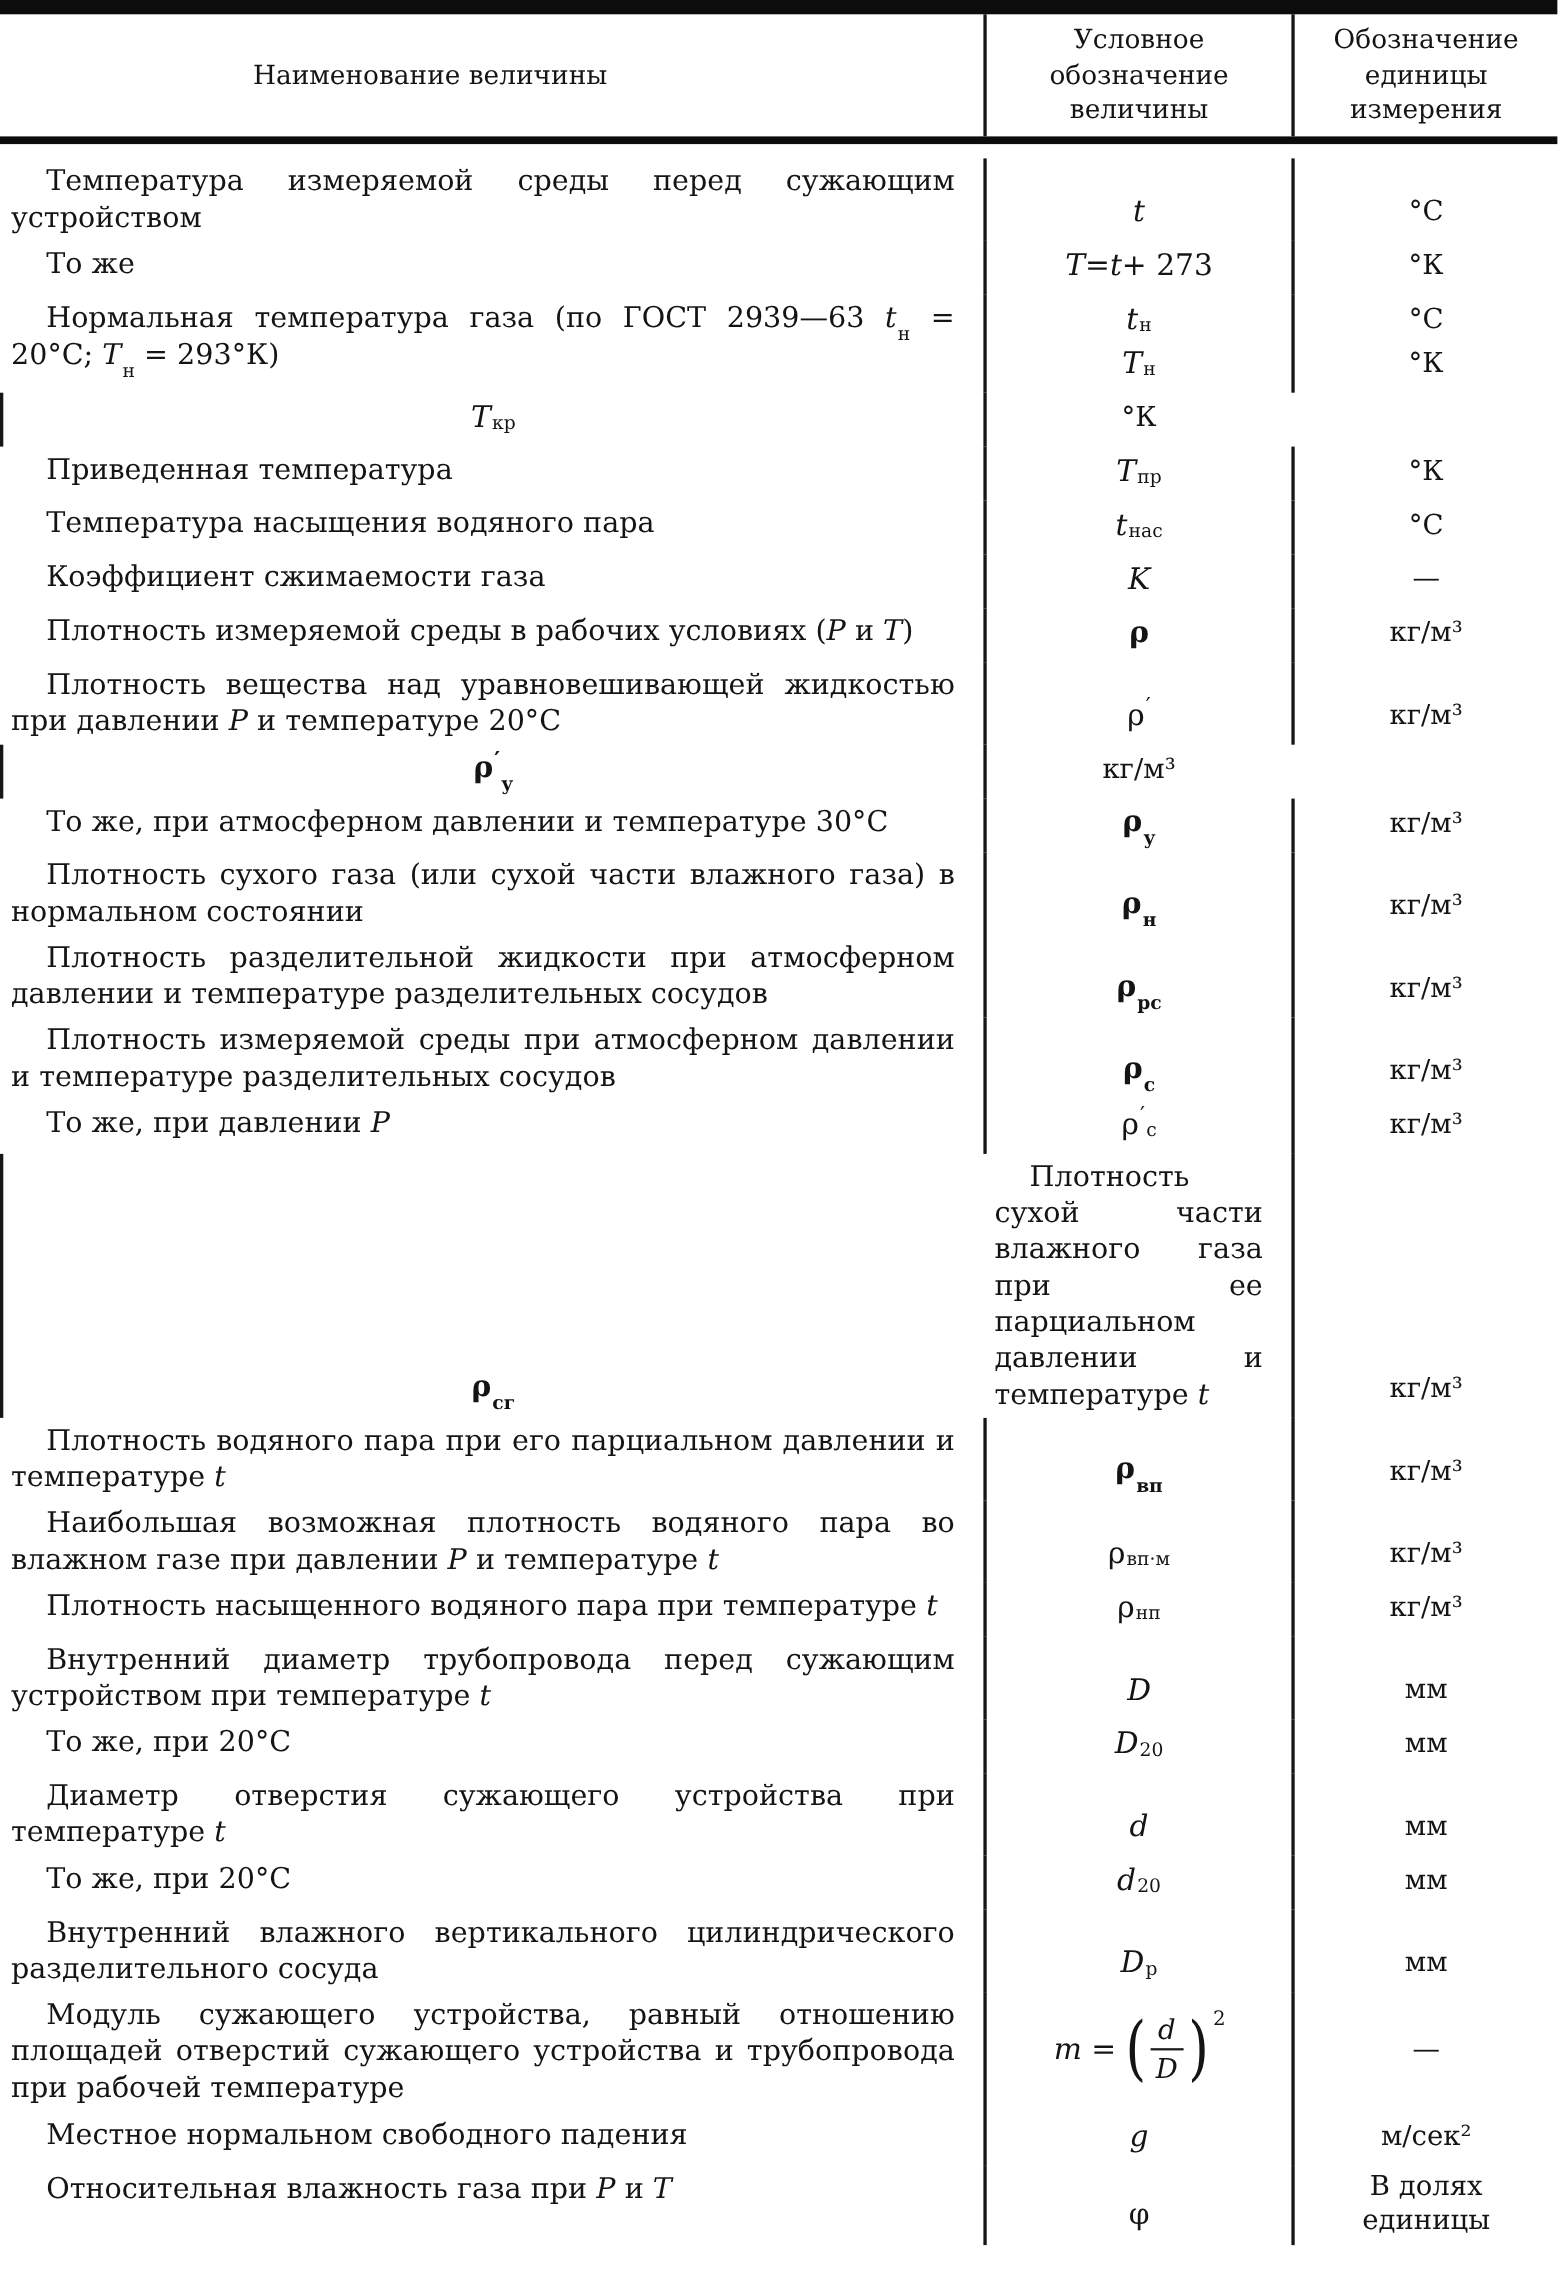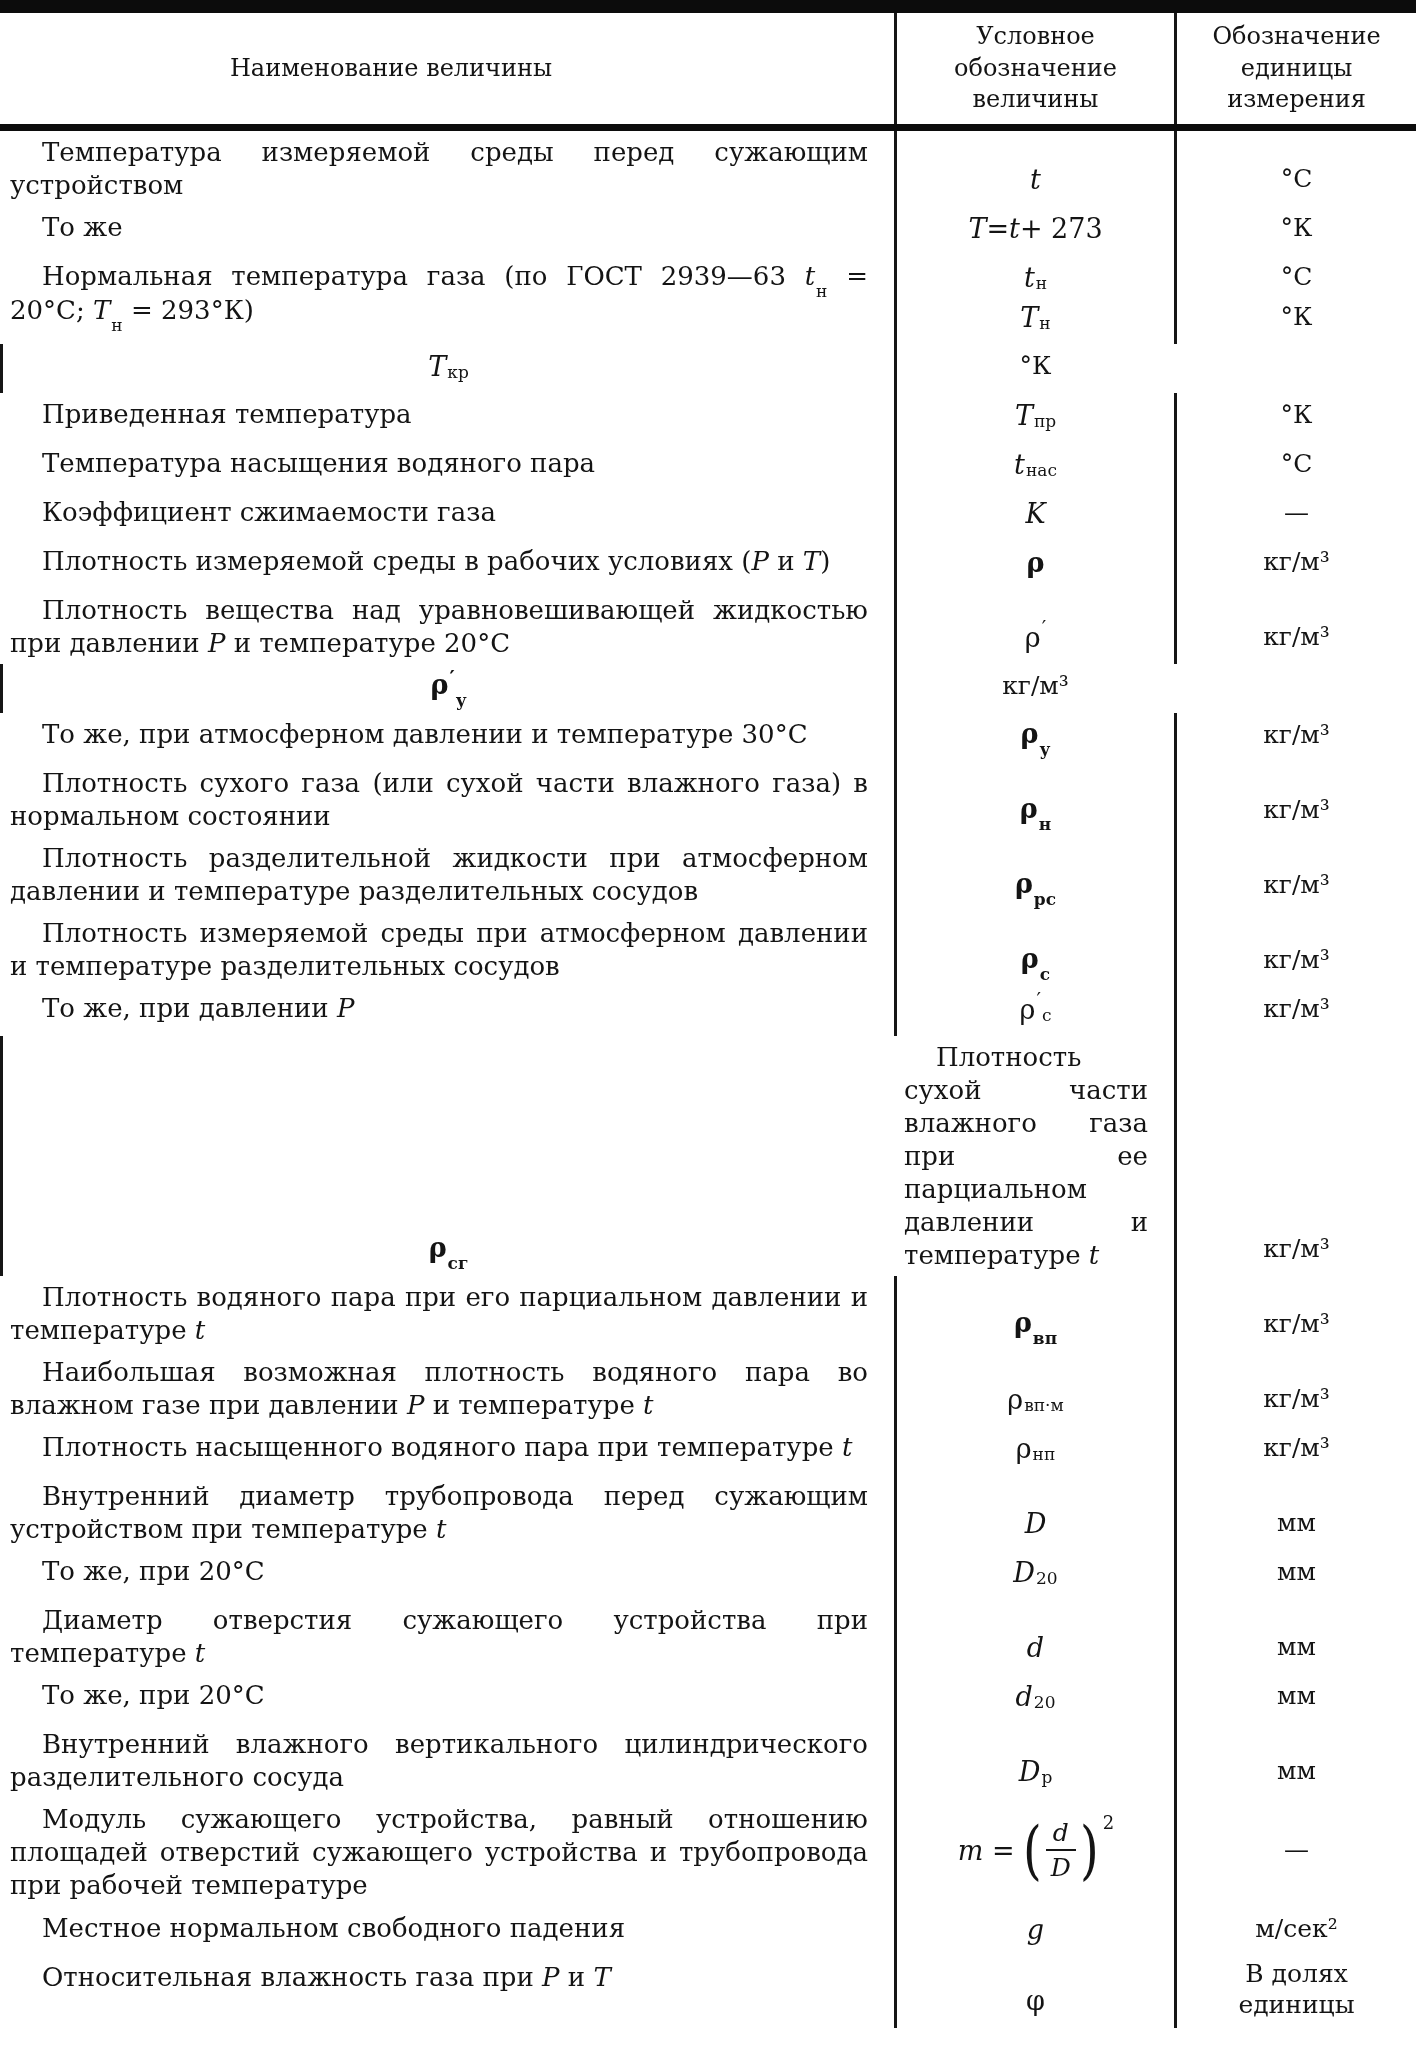--- a/index.html
+++ b/index.html
@@ -15,21 +15,21 @@
   .hdr{display:grid;grid-template-columns:894px 280px 242px;min-height:104px;}
   .hc{display:flex;align-items:center;justify-content:center;text-align:center;
       font-size:24px;line-height:1.32;padding:8px 6px;}
   .hc span{display:inline-block;max-width:200px;}
   .hc.c1 span{max-width:420px;}
   .hc.c1{padding-right:118px;}
   .c2,.c3{border-left:3px solid #161616;}
 
   .hrule{height:7px;background:#0c0c0c;}
 
-  .tbody{display:block;}
+  .tbody{display:block;margin-top:13px;}
   .trow{display:grid;grid-template-columns:894px 280px 242px;}
   .cell.c1{padding:5px 26px 4px 10px;}
   .cell.c1 p{margin:0;font-size:26px;line-height:33px;text-align:justify;text-indent:32px;}
   .cell.c2,.cell.c3{display:flex;flex-direction:column;justify-content:flex-end;
       align-items:center;padding:2px 0 7px;}
   .entry{min-height:40px;display:flex;align-items:center;justify-content:center;
       font-size:27px;}
   .entry.tall{min-height:100px;}
   .sym i{font-style:italic;}
   .sym b{font-weight:bold;}

